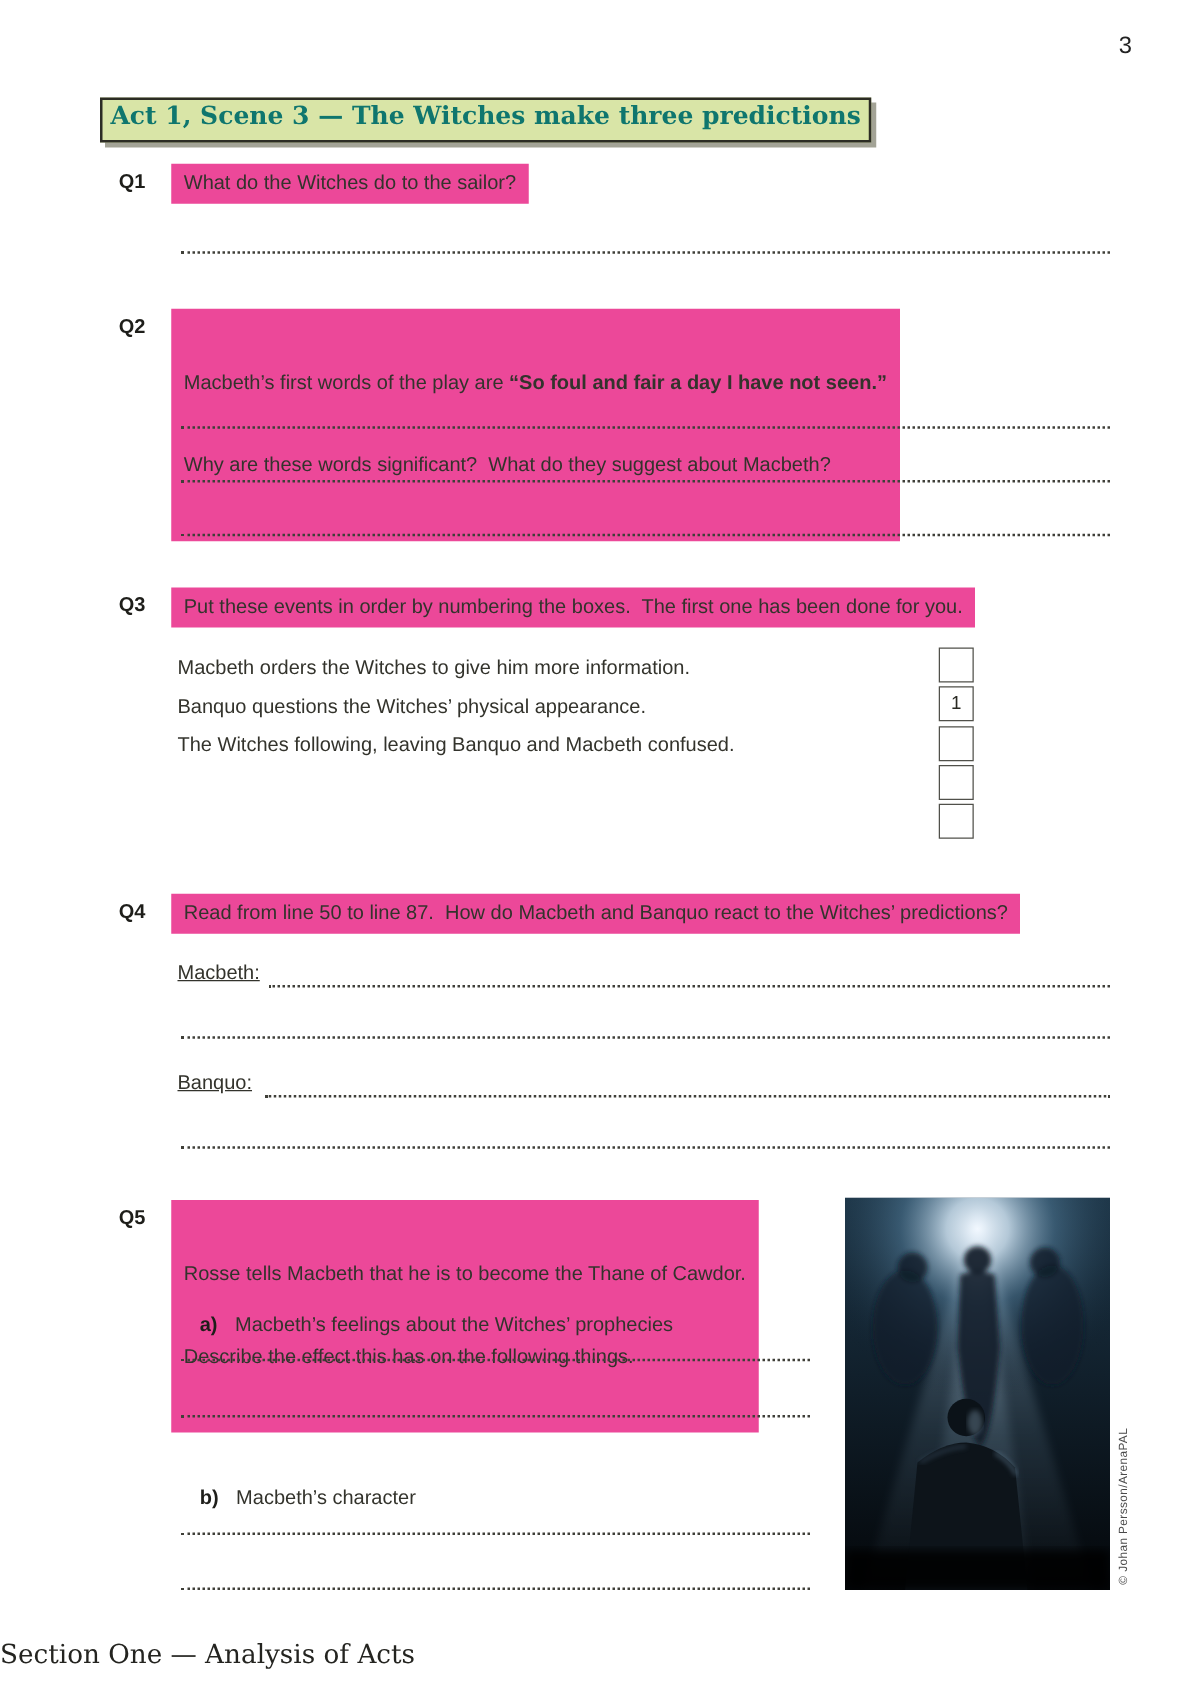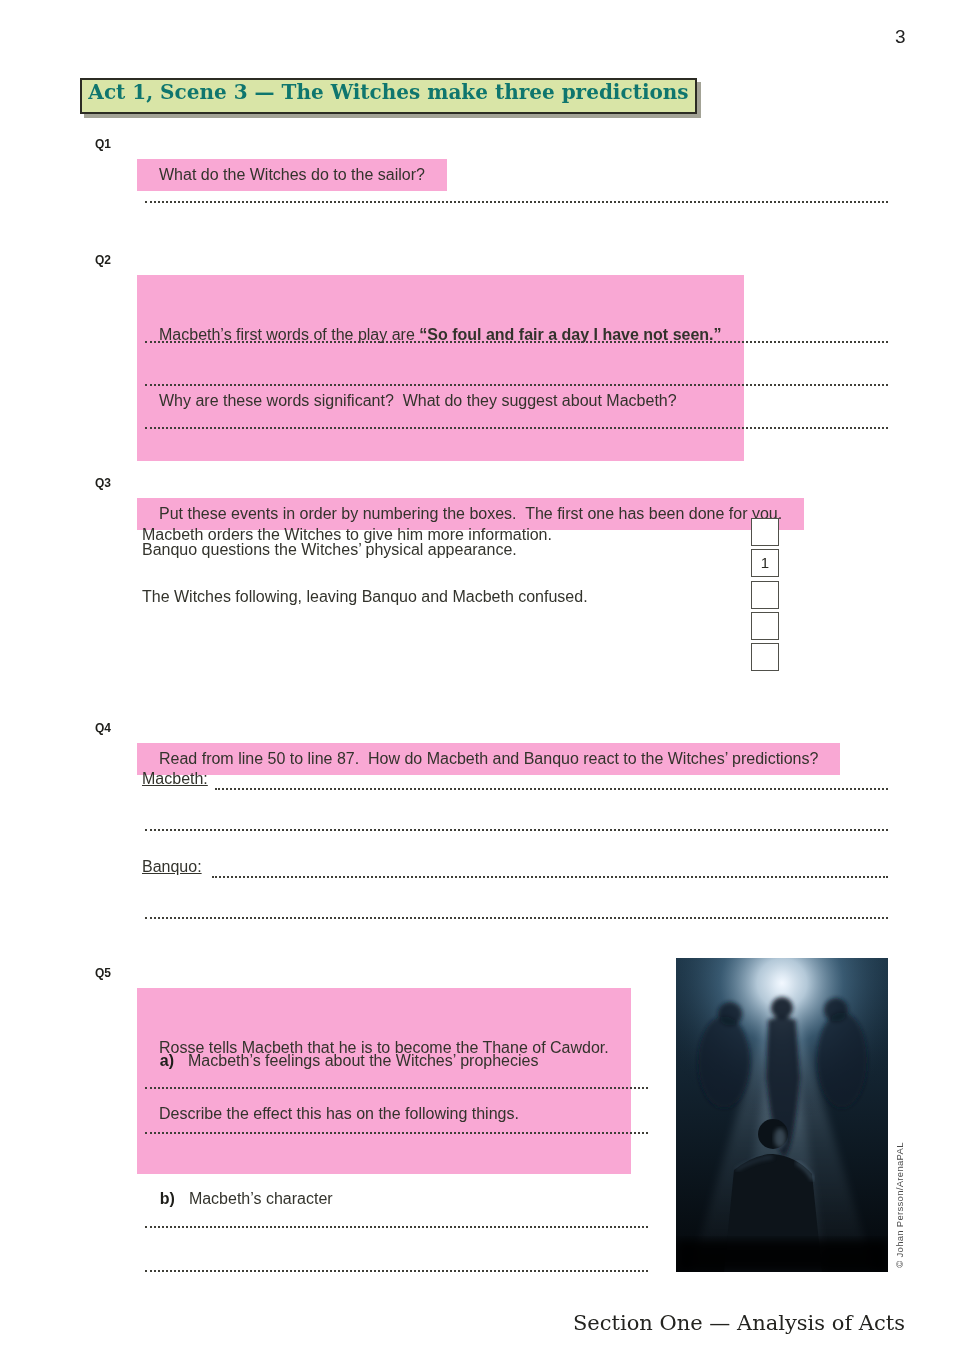--- a/index.html
+++ b/index.html
@@ -12,23 +12,23 @@
   .page-number { position:absolute; left:895px; top:26px; font-size:19px; color:#222; }
 
   .banner {
     position:absolute; left:80px; top:78px; width:617px; height:36px; box-sizing:border-box;
     background:#d9e5a7; border:2px solid #2c2c24; box-shadow:4px 4px 0 #a3a396;
     display:flex; align-items:flex-start; justify-content:center;
     font-family:"DejaVu Serif", serif; font-weight:bold; font-size:20px; color:#0f766e;
     white-space:nowrap;
   }
 
-  .q-label { position:absolute; left:95px; font-weight:bold; font-size:12px; color:#1e1e1a; white-space:pre-wrap; }
+  .q-label { position:absolute; left:95px; font-weight:bold; font-size:16px; color:#1e1e1a; white-space:pre-wrap; }
   .q-text  { position:absolute; font-size:16px; line-height:22px; color:#33332c; white-space:pre-wrap; }
-  .hl      { background:#f9a8d4; padding:5px 22px;margin-top:28px; }
+  .hl      { background:#ec4899; padding:5px 10px; }
 
   .dots { position:absolute; height:0; border-bottom:2.4px dotted #3f3f38; }
 
   .q3-row  { position:absolute; left:142px; font-size:16px; color:#33332c; white-space:pre-wrap; }
   .q3-box  {
     position:absolute; left:751px; width:26px; height:26px; box-sizing:content-box;
     border:1.6px solid #50504a; background:#fff; text-align:center;
     line-height:26px; font-size:15px; color:#2a2a24;
   }
 
@@ -39,21 +39,21 @@
   .photo { position:absolute; left:676px; top:958px; width:212px; height:314px; }
   .photo svg { display:block; width:212px; height:314px; }
 
   .photo-credit {
     position:absolute; left:899px; top:1205px;
     transform:translate(-50%,-50%) rotate(-90deg);
     white-space:nowrap; font-size:9.5px; color:#4a4a4a; letter-spacing:0.3px;
   }
 
   .footer {
-    position:absolute; left:0; top:1311px; width:905px; text-align:right;
+    position:absolute; left:0; top:1311px; width:905px; 
     font-family:"DejaVu Serif", serif; font-size:21px; color:#242420; white-space:pre-wrap;
   }
 </style>
 </head>
 <body>
 
 <div class="page">
 
   <div class="page-number">3</div>
 
@@ -71,21 +71,21 @@
     <div>Why are these words significant?  What do they suggest about Macbeth?</div>
   </div>
   <div class="dots" style="left:145px; top:341px; width:743px"></div>
   <div class="dots" style="left:145px; top:384px; width:743px"></div>
   <div class="dots" style="left:145px; top:427px; width:743px"></div>
 
   <div class="q-label" style="top:476px">Q3</div>
   <div class="q-text hl" style="left:137px; top:470px">Put these events in order by numbering the boxes.  The first one has been done for you.</div>
 
   <div class="q3-row" style="top:526px">Macbeth orders the Witches to give him more information.</div>
-  <div class="q3-row" style="top:541px">Banquo questions the Witches’ physical appearance.</div>
+  <div class="q3-row" style="top:557px">Banquo questions the Witches’ physical appearance.</div>
   <div class="q3-row" style="top:588px">The Witches following, leaving Banquo and Macbeth confused.</div>
 
   <div class="q3-box" style="top:518px"></div>
   <div class="q3-box" style="top:549px">1</div>
   <div class="q3-box" style="top:581px"></div>
   <div class="q3-box" style="top:612px"></div>
   <div class="q3-box" style="top:643px"></div>
 
   <div class="q-label" style="top:721px">Q4</div>
   <div class="q-text hl" style="left:137px; top:715px">Read from line 50 to line 87.  How do Macbeth and Banquo react to the Witches’ predictions?</div>

